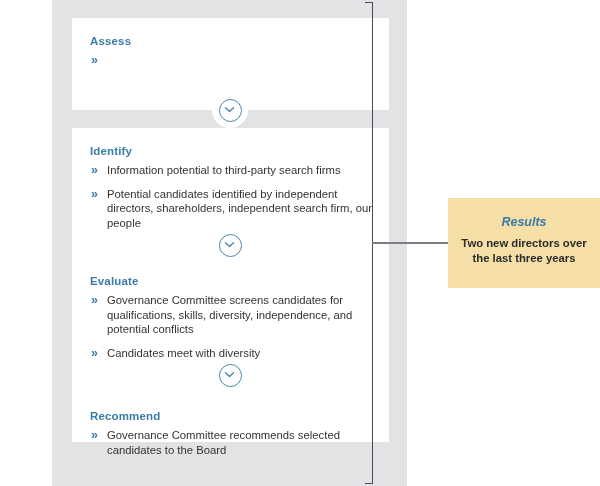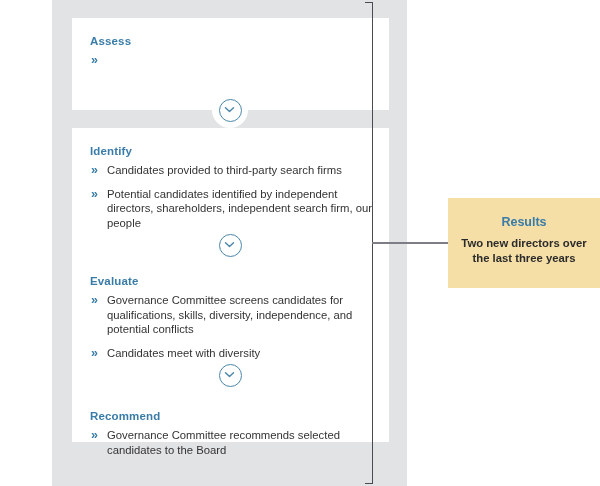--- a/index.html
+++ b/index.html
@@ -132,20 +132,21 @@
     box-sizing: border-box;
     padding: 17px 12px 0 12px;
     text-align: center;
   }
   #results-title {
     color: #3a7ca8;
     font-size: 12.5px;
     font-weight: bold;
     line-height: 15px;
     margin: 0 0 6px 0;
+    font-style: italic;
   }
   #results-text {
     color: #2b2b2b;
     font-size: 11.3px;
     line-height: 14.5px;
     margin: 0;
     font-weight: bold;
   }
 </style>
 </head>
@@ -160,21 +161,21 @@
         <span class="bullet-glyph">»</span>
       </li>
     </ul>
   </div>
 
   <div class="step-card" id="step-card-1">
     <div class="step-title">Identify</div>
     <ul class="bullet-list">
       <li class="bullet-item">
         <span class="bullet-glyph">»</span>
-        <span>Candidates provided to third-party search firms</span>
+        <span>Information potential to third-party search firms</span>
       </li>
       <li class="bullet-item">
         <span class="bullet-glyph">»</span>
         <span>Potential candidates identified by independent directors, shareholders, independent search firm, our people</span>
       </li>
     </ul>
   </div>
 
   <div class="step-card" id="step-card-2">
     <div class="step-title">Evaluate</div>

